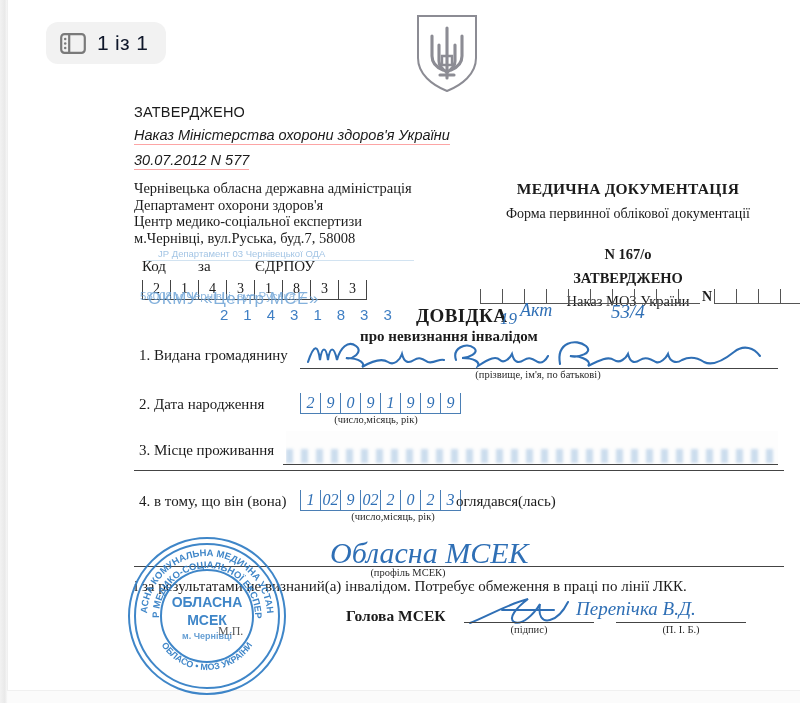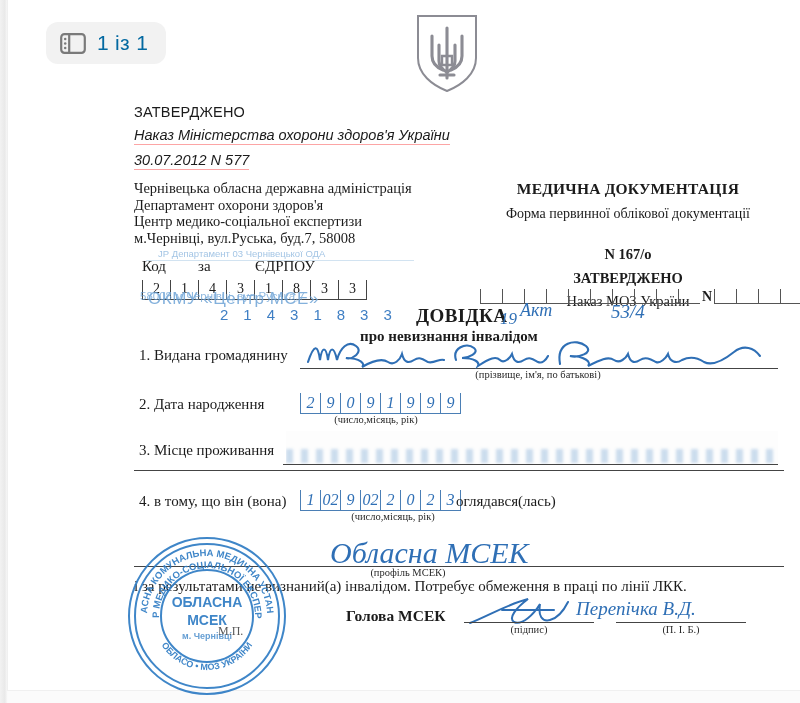--- a/index.html
+++ b/index.html
@@ -47,21 +47,21 @@
     display: flex;
     align-items: center;
     gap: 11px;
     background: #f2f2f2;
     border-radius: 12px;
     z-index: 40;
   }
   #page-pill .pill-label {
     font-family: "Liberation Sans", sans-serif;
     font-size: 21px;
-    color: #0369a1;
+    color: #0f172a;
     letter-spacing: .3px;
     white-space: nowrap;
   }
   .layout-icon { width: 26px; height: 21px; display:block; }
 
   
   #coat {
     position: absolute;
     left: 404px;
     top: 12px;

